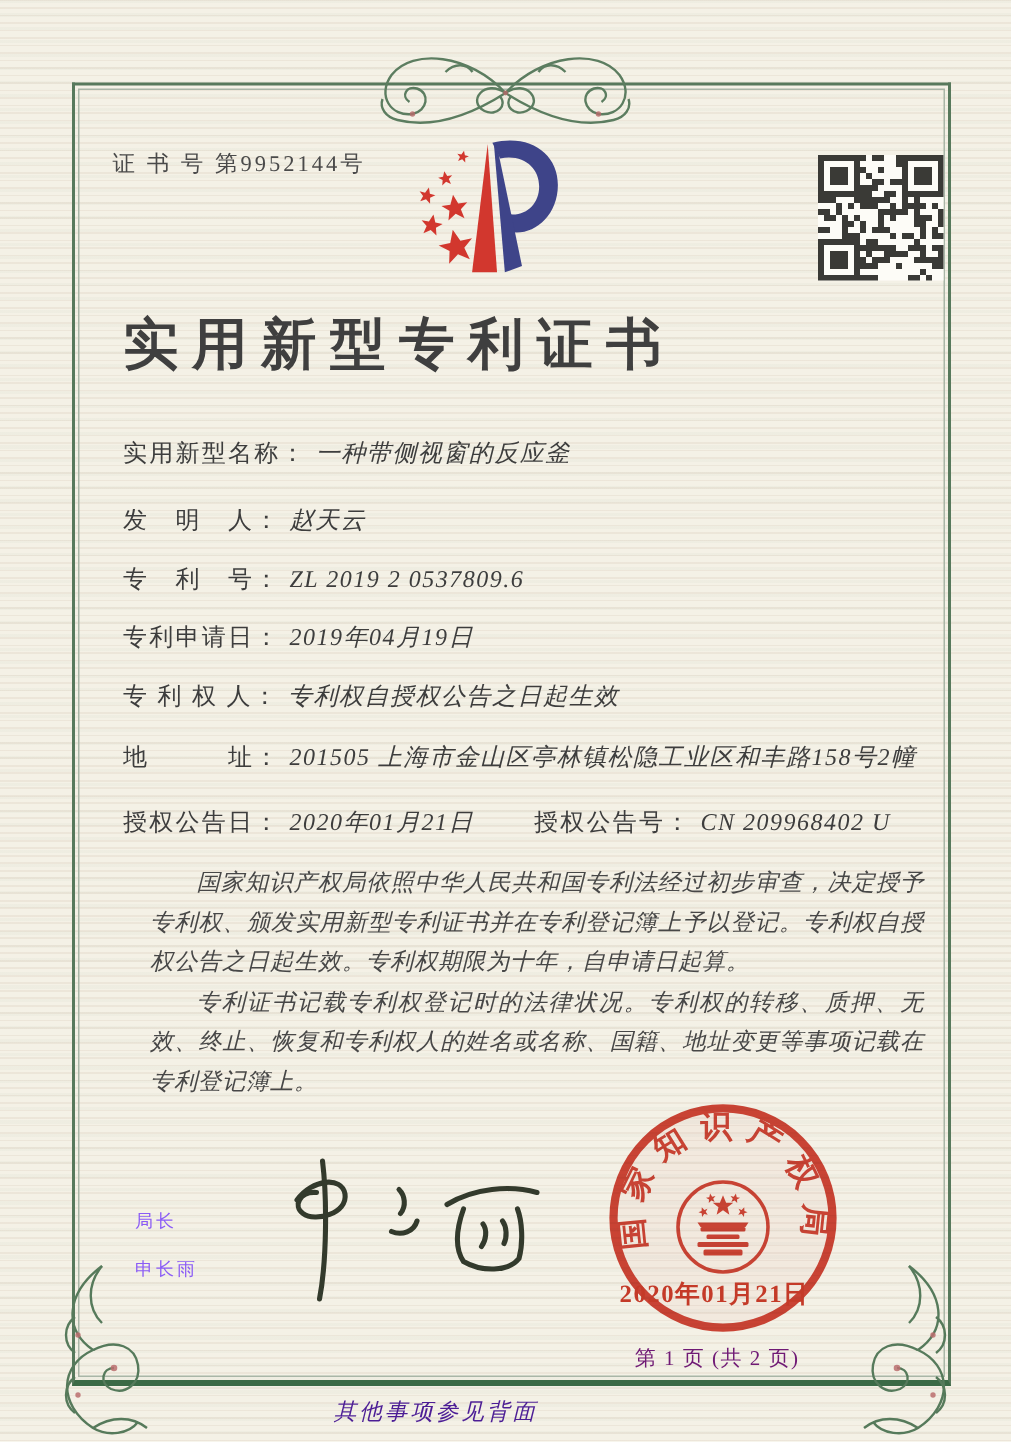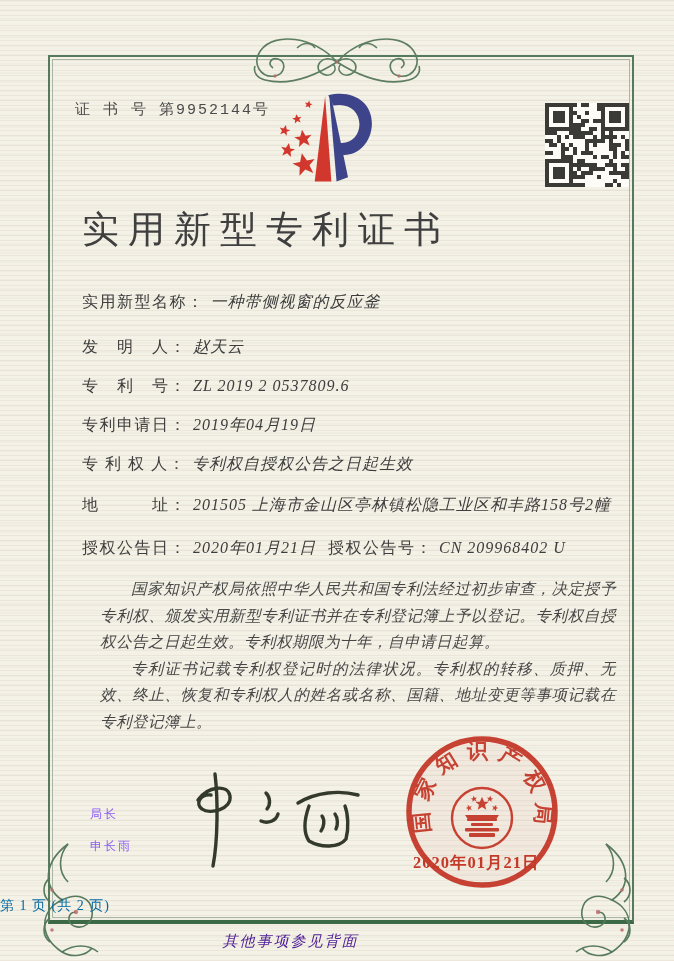--- a/index.html
+++ b/index.html
@@ -17,46 +17,46 @@
   .frame{
     position:absolute;left:48px;top:55px;width:586px;height:869px;
     border-top:2px solid #57795c;border-left:2px solid #57795c;border-right:2px solid #57795c;
     border-bottom:4px solid #3c6a46;
     box-sizing:border-box;
   }
   .frame::after{
     content:"";position:absolute;inset:2px;border:1px solid #a9b6a7;pointer-events:none;
   }
   
-  .cert-no{left:75px;top:100px;font-size:15px;letter-spacing:2px;color:#4a4a4a;font-family:Liberation Mono, monospace;}
+  .cert-no{left:75px;top:100px;font-size:15px;letter-spacing:2px;color:#4a4a4a;}
   .logo{left:270px;top:90px;width:104px;height:104px;}
   .qr{left:545px;top:103px;width:84px;height:84px;}
   .title{
     left:0;top:205px;width:532px;text-align:center;
-    font-size:37px;font-weight:400;letter-spacing:9px;color:#3f3f3f;
+    font-size:37px;font-weight:700;letter-spacing:9px;color:#3f3f3f;
   }
   
   .row{position:absolute;left:82px;width:520px;font-size:16px;letter-spacing:1.5px;
        white-space:nowrap;display:flex;align-items:baseline;color:#3d3d3d;}
   .row .val{margin-left:6px;letter-spacing:1px;font-style:italic;}
   
   .body-text{
     left:80px;top:576px;width:516px;font-size:15.5px;line-height:26.5px;
     font-style:italic;text-align:justify;color:#474747;letter-spacing:0.5px;margin-left:20px;
   }
   .body-text p{margin:0;text-indent:2em;}
   
   .signer{left:90px;top:798px;font-size:12px;letter-spacing:2px;color:#8b5cf6;line-height:32px;}
   .signature{left:170px;top:768px;width:215px;height:105px;}
   
   .seal{left:402px;top:732px;width:160px;height:160px;opacity:0.93;mix-blend-mode:multiply;}
   .seal-date{left:413px;top:852px;width:160px;font-size:16.5px;font-weight:600;
              color:#c43a28;letter-spacing:1px;z-index:5;}
   
-  .page-no{left:0;top:897px;width:533px;text-align:left;font-size:14px;letter-spacing:1px;color:#0369a1;}
+  .page-no{left:0;top:897px;width:533px;text-align:right;font-size:14px;letter-spacing:1px;color:#701a75;}
   .back-note{left:0;top:932px;width:581px;text-align:center;font-size:15px;
              font-style:italic;letter-spacing:2px;color:#4c1d95;}
   
   .orn-top{left:227px;top:24px;width:220px;height:72px;}
   .orn-bl{left:28px;top:842px;width:78px;height:118px;}
   .orn-br{left:568px;top:842px;width:78px;height:118px;transform:scaleX(-1);}
 </style>
 </head>
 <body>
 
@@ -291,21 +291,21 @@
   <span>专 利 权 人：</span>
   <span class="val">专利权自授权公告之日起生效</span>
 </div>
 <div class="row" style="top:495px">
   <span>地　　　址：</span>
   <span class="val">201505 上海市金山区亭林镇松隐工业区和丰路158号2幢</span>
 </div>
 <div class="row" style="top:538px">
   <span>授权公告日：</span>
   <span class="val">2020年01月21日</span>
-  <span style="margin-left:12px">授权公告号：</span>
+  <span style="margin-left:40px">授权公告号：</span>
   <span class="val">CN 209968402 U</span>
 </div>
 
 <div class="abs body-text">
   <p>国家知识产权局依照中华人民共和国专利法经过初步审查，决定授予专利权、颁发实用新型专利证书并在专利登记簿上予以登记。专利权自授权公告之日起生效。专利权期限为十年，自申请日起算。</p>
   <p>专利证书记载专利权登记时的法律状况。专利权的转移、质押、无效、终止、恢复和专利权人的姓名或名称、国籍、地址变更等事项记载在专利登记簿上。</p>
 </div>
 
 <div class="abs signer">
   <div>局长</div>

